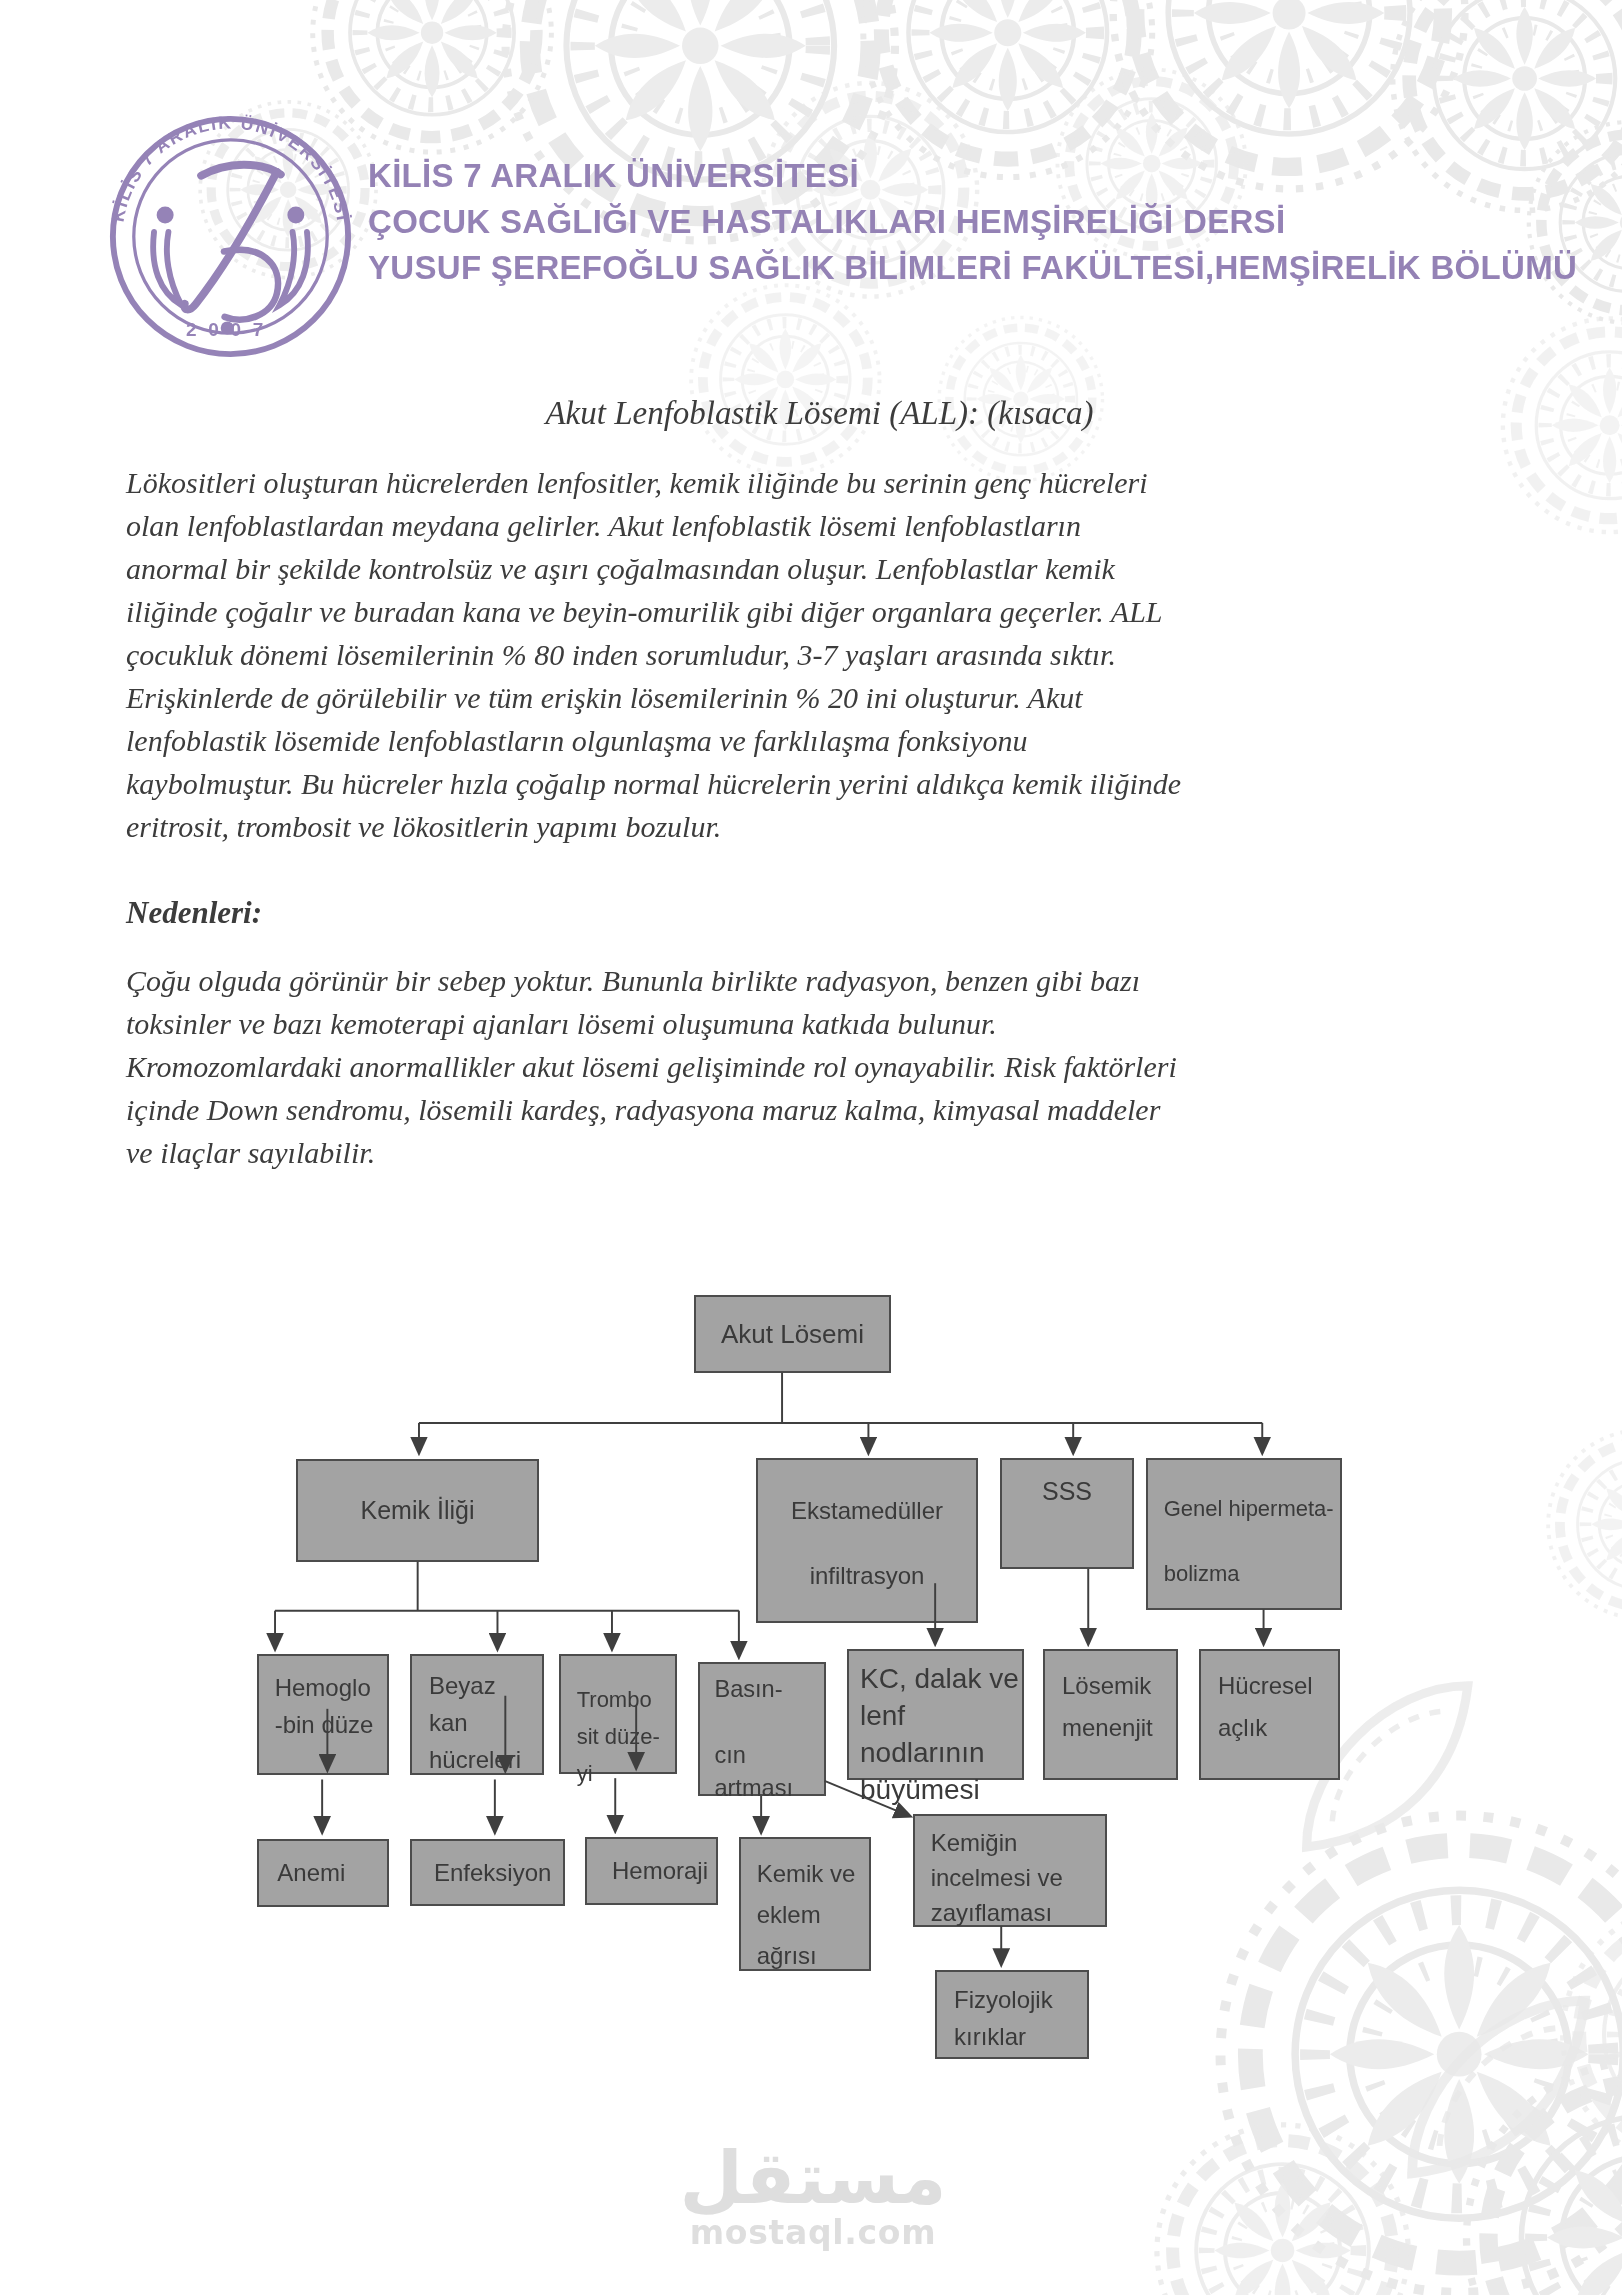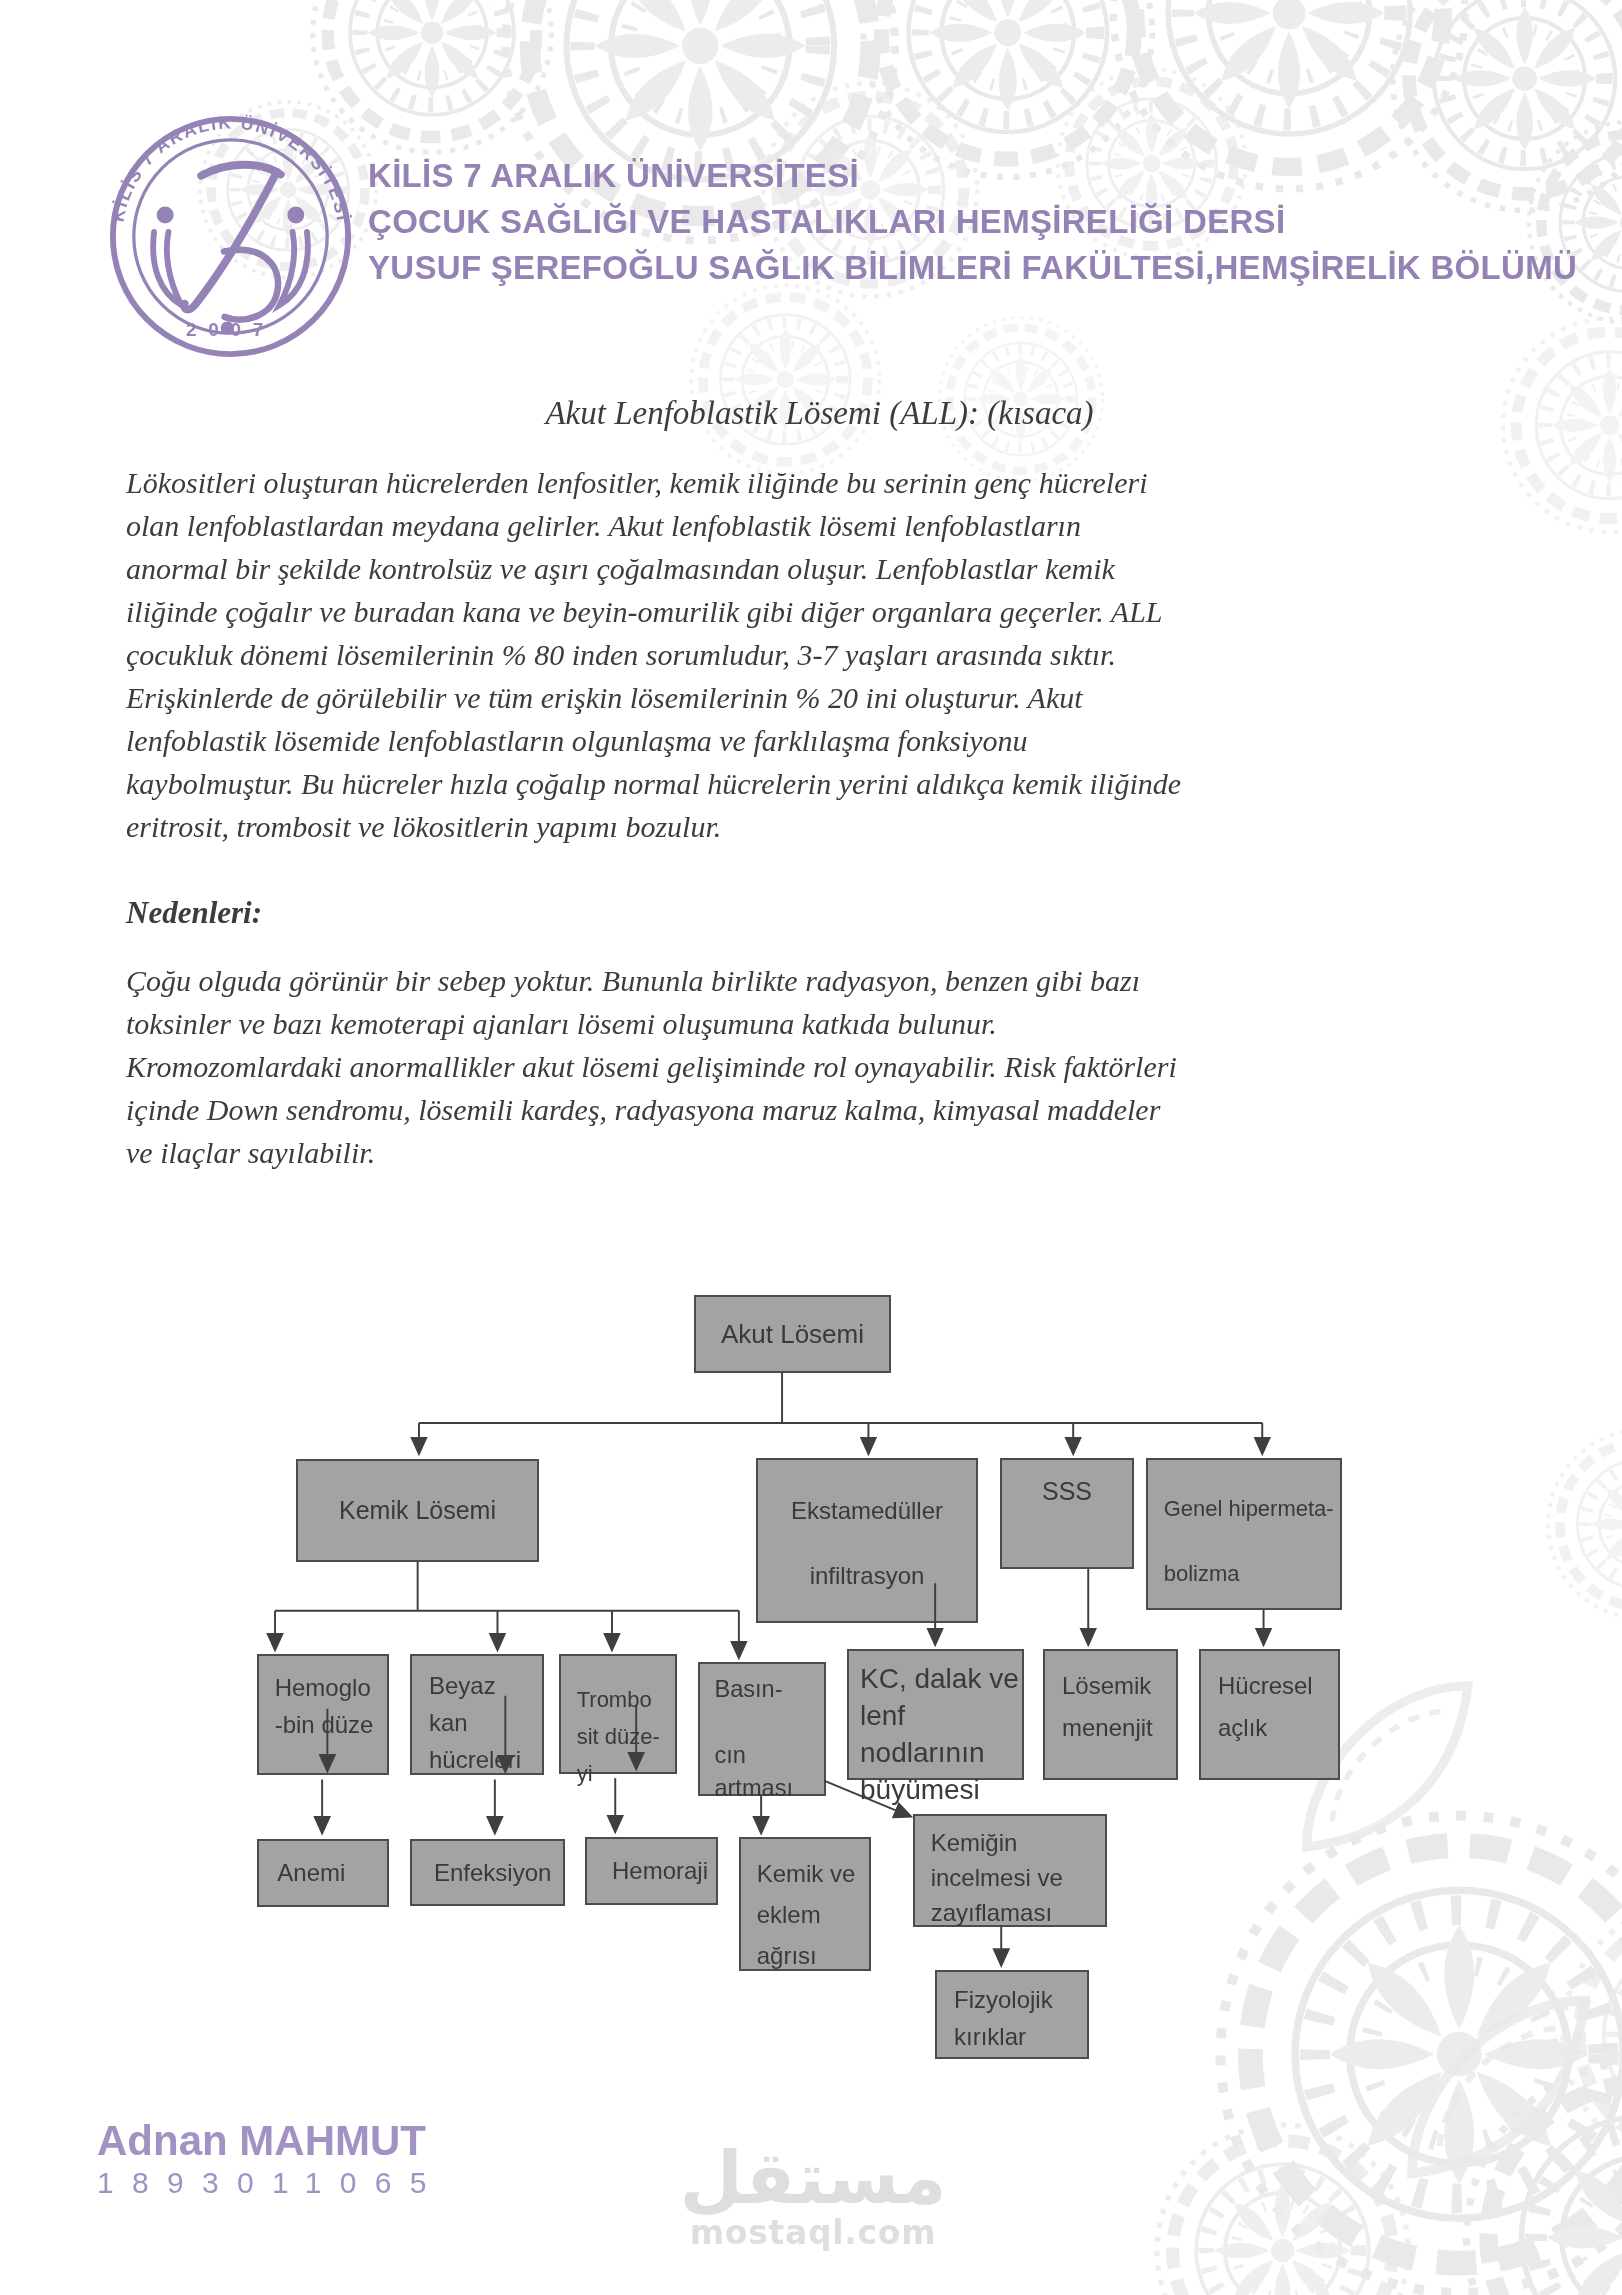--- a/index.html
+++ b/index.html
@@ -135,21 +135,21 @@
     <h2 class="causes">Nedenleri:</h2>
     <p class="para">Çoğu olguda görünür bir sebep yoktur. Bununla birlikte radyasyon, benzen gibi bazı
 toksinler ve bazı kemoterapi ajanları lösemi oluşumuna katkıda bulunur.
 Kromozomlardaki anormallikler akut lösemi gelişiminde rol oynayabilir. Risk faktörleri
 içinde Down sendromu, lösemili kardeş, radyasyona maruz kalma, kimyasal maddeler
 ve ilaçlar sayılabilir.</p>
   </div>
 
   <div id="flow-nodes">
       <div class="node al-c" style="left: 694px; top: 1295px; width: 197px; height: 78px; font-size: 26px;">Akut Lösemi</div>
-      <div class="node al-c" style="left: 296px; top: 1459px; width: 243px; height: 103px; font-size: 25px;">Kemik Lösemi</div>
+      <div class="node al-c" style="left: 296px; top: 1459px; width: 243px; height: 103px; font-size: 25px;">Kemik İliği</div>
       <div class="node al-tc" style="left: 756px; top: 1458px; width: 222px; height: 165px; font-size: 24px; line-height: 65px; padding-top: 18.3px;">Ekstamedüller
 infiltrasyon</div>
       <div class="node al-tc" style="left: 1000px; top: 1458px; width: 134px; height: 111px; font-size: 25px; padding-top: 17px;">SSS</div>
       <div class="node al-tl" style="left: 1146px; top: 1458px; width: 196px; height: 152px; font-size: 22px; line-height: 65px; padding-top: 15.7px; padding-left: 15.7px;">Genel hipermeta-
 bolizma</div>
       <div class="node al-tl" style="left: 257px; top: 1654px; width: 132px; height: 121px; font-size: 24px; line-height: 37px; padding-top: 13px; padding-left: 15.7px;">Hemoglo
 -bin düze</div>
       <div class="node al-tl" style="left: 410px; top: 1654px; width: 134px; height: 121px; font-size: 24px; line-height: 37px; padding-top: 10.5px; padding-left: 17px;">Beyaz
 kan
 hücreleri</div>
@@ -204,24 +204,20 @@
       <line x1="756" y1="2720" x2="756" y2="2800" stroke="#3f3f3f" stroke-width="3" marker-end="url(#arrowhead)"></line>
       <line x1="940" y1="2718" x2="940" y2="2798" stroke="#3f3f3f" stroke-width="3" marker-end="url(#arrowhead)"></line>
       <line x1="1163" y1="2745" x2="1163" y2="2800" stroke="#3f3f3f" stroke-width="3" marker-end="url(#arrowhead)"></line>
       <line x1="1260" y1="2722" x2="1390" y2="2776" stroke="#3f3f3f" stroke-width="3" marker-end="url(#arrowhead)"></line>
       <line x1="1429" y1="2420" x2="1429" y2="2512" stroke="#3f3f3f" stroke-width="3" marker-end="url(#arrowhead)"></line>
       <line x1="1663" y1="2398" x2="1663" y2="2512" stroke="#3f3f3f" stroke-width="3" marker-end="url(#arrowhead)"></line>
       <line x1="1931" y1="2460" x2="1931" y2="2512" stroke="#3f3f3f" stroke-width="3" marker-end="url(#arrowhead)"></line>
       <line x1="1530" y1="2944" x2="1530" y2="3002" stroke="#3f3f3f" stroke-width="3" marker-end="url(#arrowhead)"></line>
     </svg>
 
-  <div id="footer">
-    <div class="author">Adnan MAHMUT</div>
-    <div class="student-id">1893011065</div>
-  </div>
 
   <div id="watermark">
     <div class="wm-ar">مستقل</div>
     <div class="wm-en">mostaql.com</div>
   </div>
 
 </div>
 
 
 </body></html>

